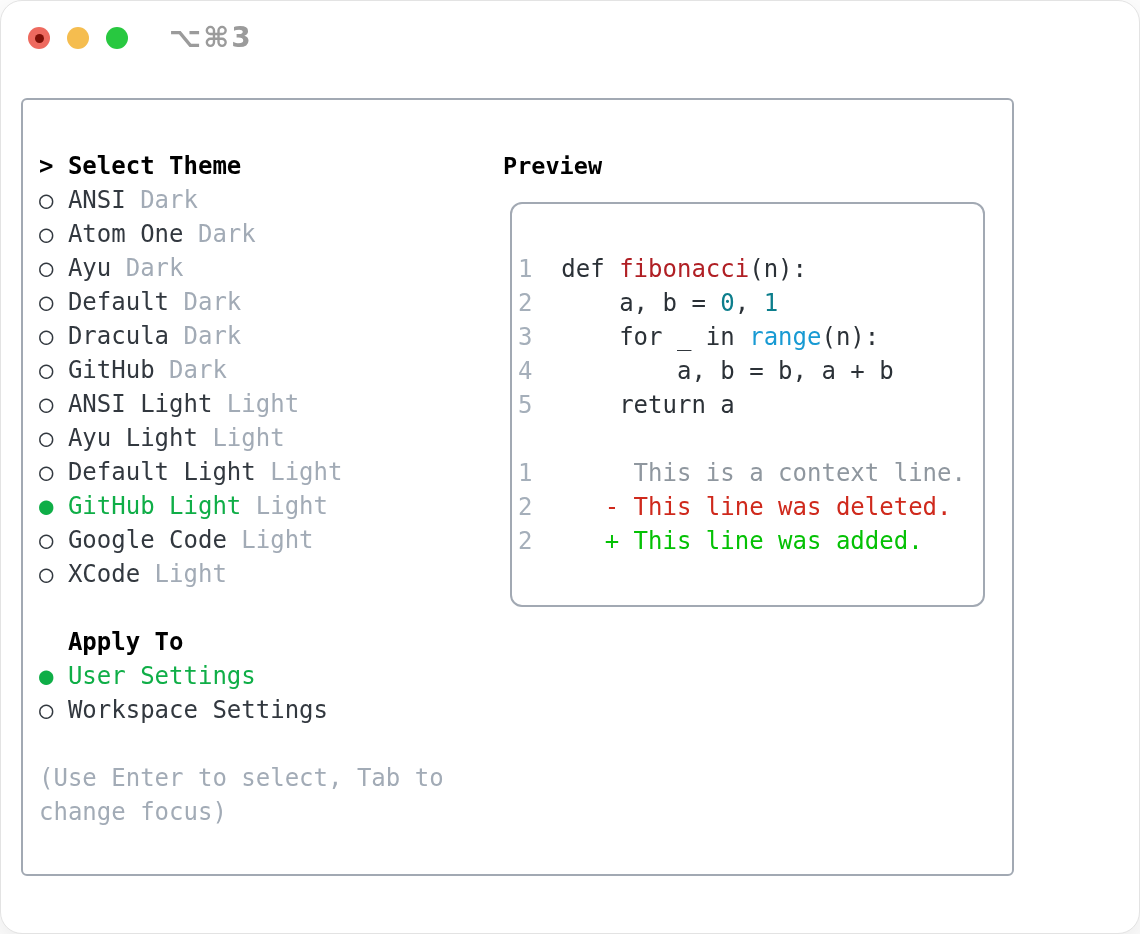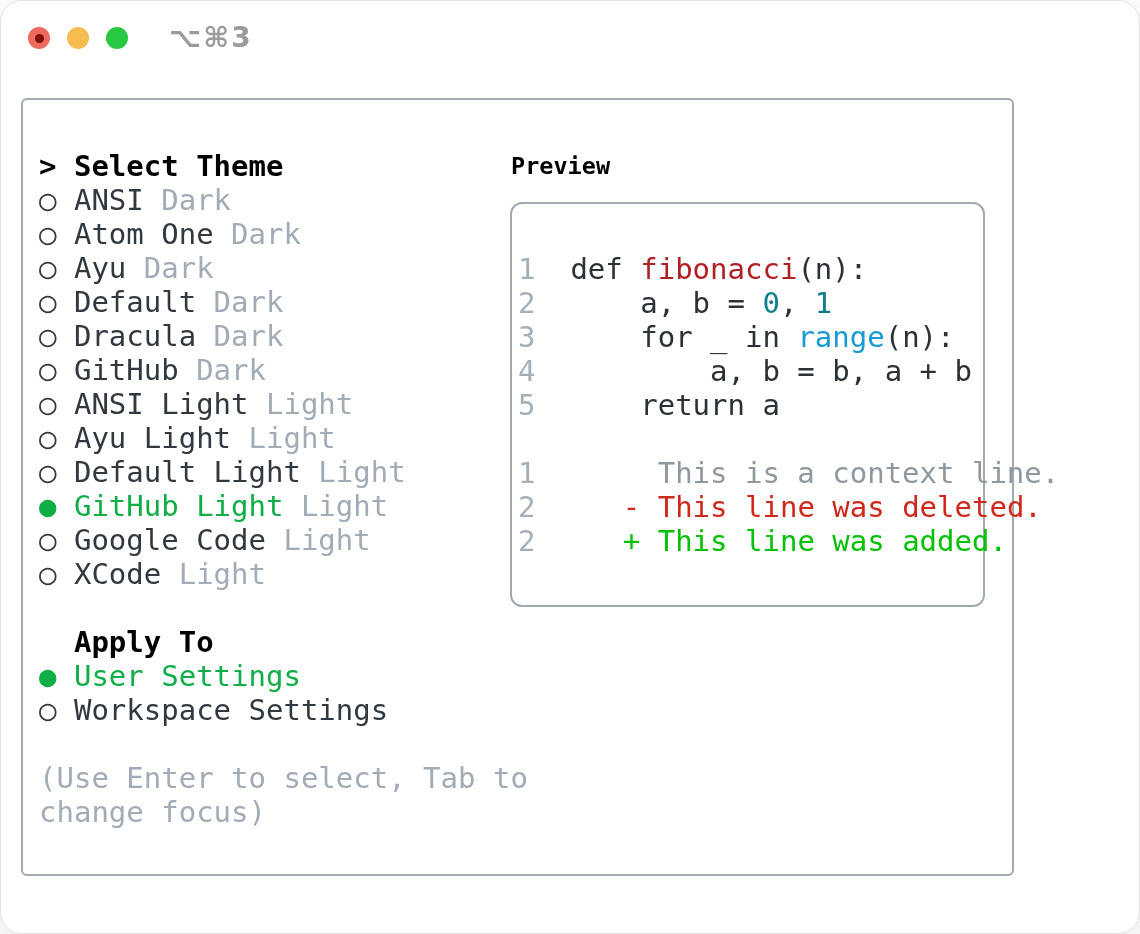--- a/index.html
+++ b/index.html
@@ -30,29 +30,29 @@
     font-family:"DejaVu Sans","Liberation Sans",sans-serif;
     font-size:28px;font-weight:600;color:var(--title);letter-spacing:2px;
   }
 
   
   .panel{
     position:absolute;left:20px;top:97px;width:993px;height:778px;
     border:2px solid var(--panel-border);border-radius:6px;background:var(--window-bg);
   }
 
-  .mono{font-size:29px;line-height:34px;white-space:pre;}
+  .mono{font-size:24px;line-height:34px;white-space:pre;}
 
   .left-col{position:absolute;left:38px;top:148px;}
   .left-col .row{height:34px;}
   .row.bold{font-weight:bold;color:var(--header);}
 
   .preview-header{
     position:absolute;left:502px;top:148px;height:34px;
-    font-size:23.5px;line-height:34px;font-weight:bold;color:var(--header);white-space:pre;margin-left:8px;
+    font-size:23.5px;line-height:34px;font-weight:bold;color:var(--header);white-space:pre;
   }
 
   .preview-box{
     position:absolute;left:509px;top:201px;width:475px;height:405px;
     border:2px solid var(--panel-border);border-radius:12px;background:var(--window-bg);
   }
   .preview-code{position:absolute;left:6px;top:48px;}
   .preview-code .row{height:34px;}
 </style>
 </head>

